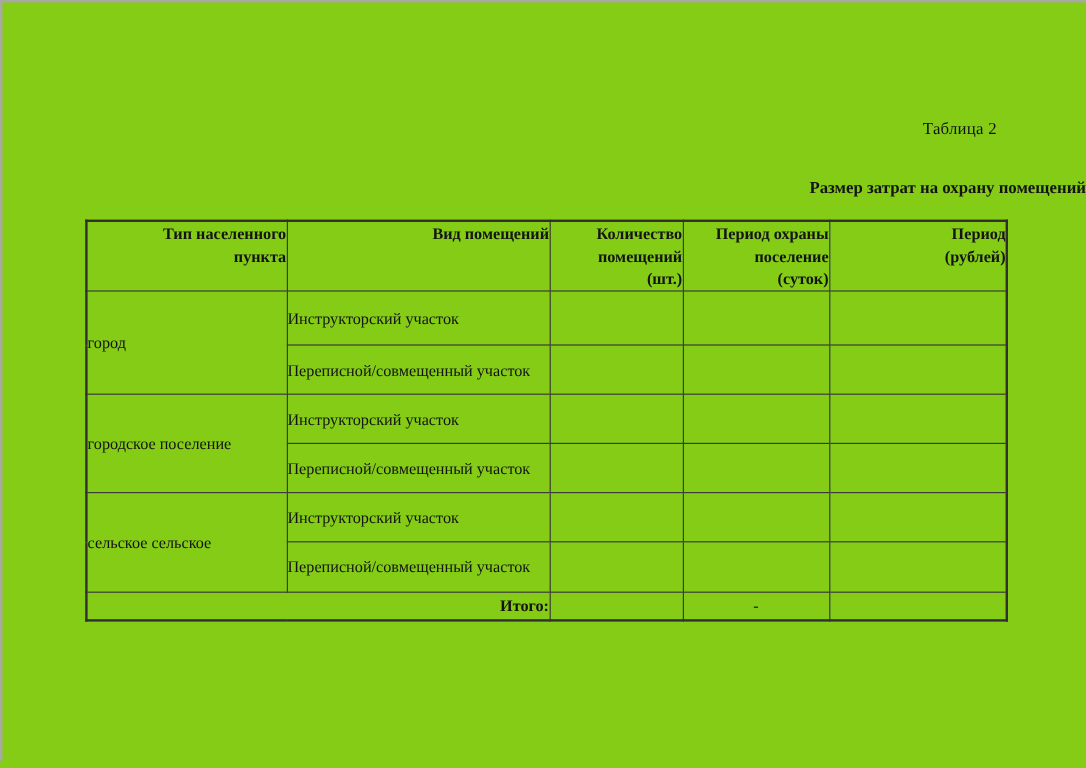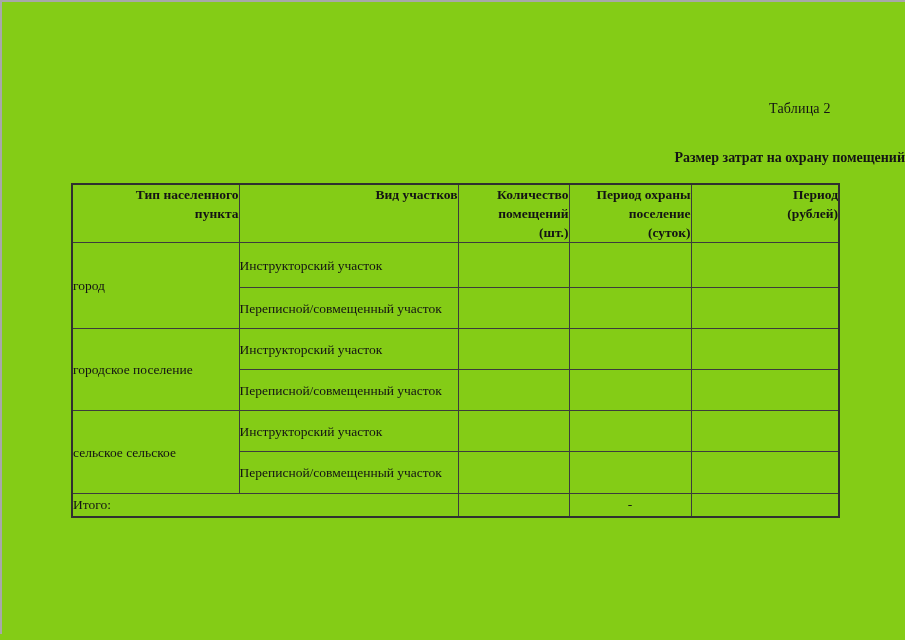--- a/index.html
+++ b/index.html
@@ -83,23 +83,23 @@
     vertical-align: middle;
     padding-left: 8px;
     padding-right: 6px;
     margin-left: 12px;
   }
   td.data-cell {
     text-align: center;
     vertical-align: middle;
   }
   td.total-label-cell {
-    text-align: left;
+    text-align: right;
     vertical-align: middle;
-    font-weight: normal;
+    font-weight: bold;
   }
 </style>
 </head>
 <body>
 
 <div class="doc">
   <div class="scan-edge-top"></div>
   <div class="scan-edge-left"></div>
 
   <div class="table-label">Таблица 2</div>
@@ -111,21 +111,21 @@
       <col style="width:219px">
       <col style="width:111px">
       <col style="width:122px">
       <col style="width:148px">
     </colgroup>
 
     <tbody>
         <tr class="hdr-row">
       <th class="hdr">Тип населенного
 пункта</th>
-      <th class="hdr">Вид участков</th>
+      <th class="hdr">Вид помещений</th>
       <th class="hdr">Количество
 помещений
 (шт.)</th>
       <th class="hdr">Период охраны
 поселение
 (суток)</th>
       <th class="hdr">Период
 (рублей)</th>
     </tr>
 

